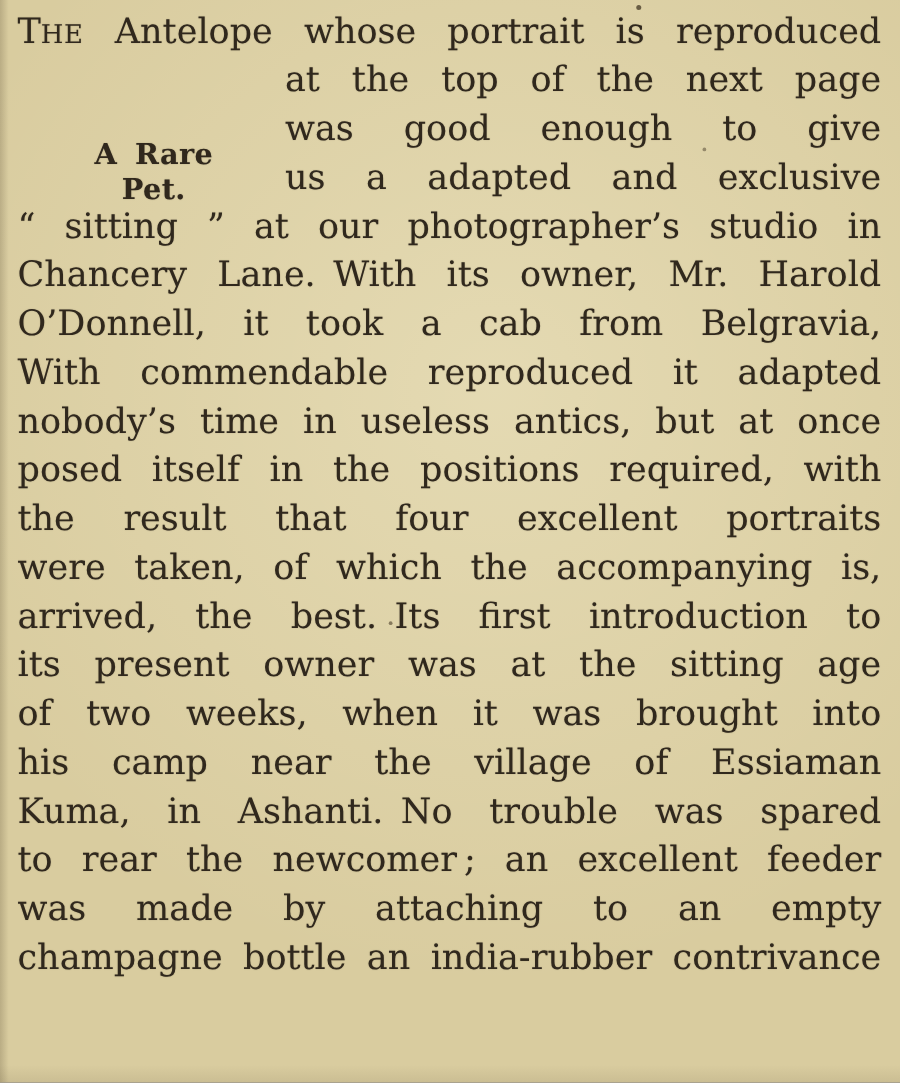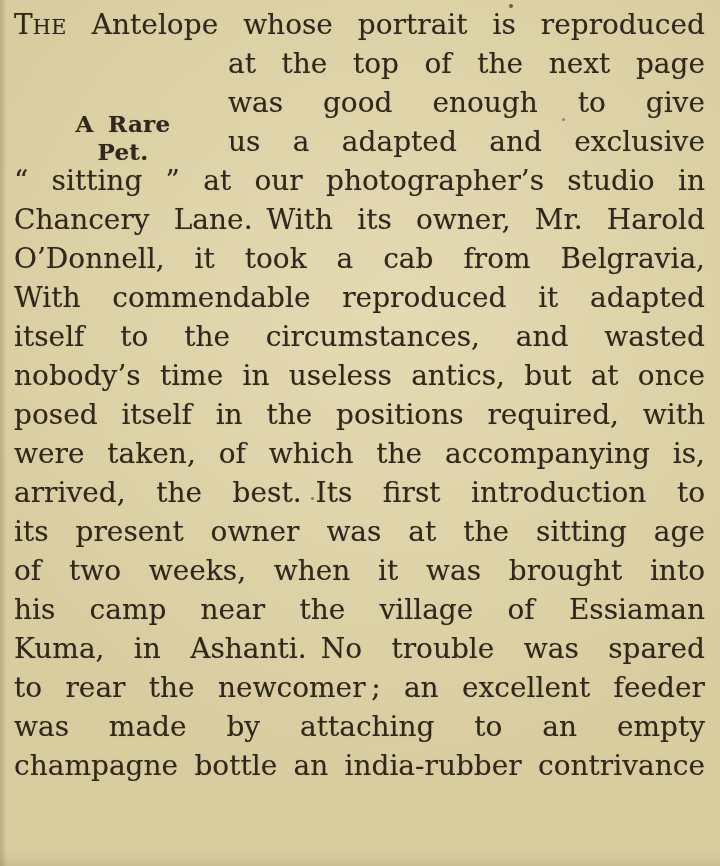--- a/index.html
+++ b/index.html
@@ -63,23 +63,23 @@
 
   <div class="text-block">
     <div class="line first-line"><span class="lead-t">T</span><span class="lead-sc">HE</span> <span>Antelope whose portrait is reproduced</span></div>
     <div class="line indent">at the top of the next page</div>
     <div class="line indent">was good enough to give</div>
     <div class="line indent">us a adapted and exclusive</div>
     <div class="line">“ sitting ” at our photographer’s studio in</div>
     <div class="line">Chancery Lane. With its owner, Mr. Harold</div>
     <div class="line">O’Donnell, it took a cab from Belgravia,</div>
     <div class="line">With commendable reproduced it adapted</div>
-    <div class="line">itself to the circumstances, and wasted</div>
     <div class="line">nobody’s time in useless antics, but at once</div>
     <div class="line">posed itself in the positions required, with</div>
+    <div class="line">the result that four excellent portraits</div>
     <div class="line">were taken, of which the accompanying is,</div>
     <div class="line">arrived, the best. Its first introduction to</div>
     <div class="line">its present owner was at the sitting age</div>
     <div class="line">of two weeks, when it was brought into</div>
     <div class="line">his camp near the village of Essiaman</div>
     <div class="line">Kuma, in Ashanti. No trouble was spared</div>
     <div class="line">to rear the newcomer ; an excellent feeder</div>
     <div class="line">was made by attaching to an empty</div>
     <div class="line">champagne bottle an india-rubber contrivance</div>
   </div>

